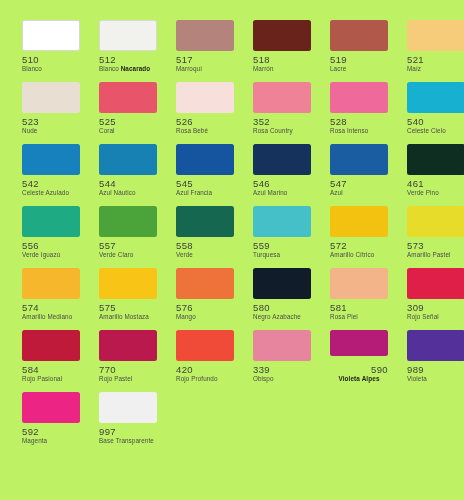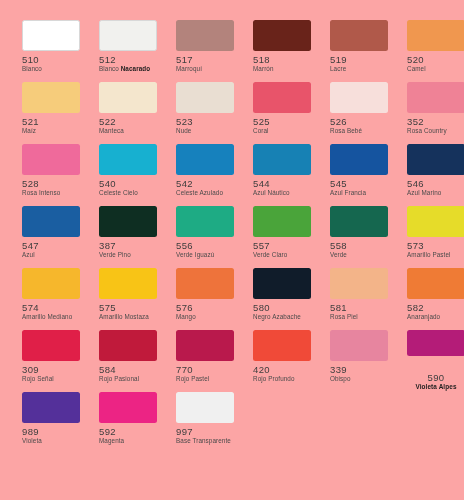--- a/index.html
+++ b/index.html
@@ -14,21 +14,21 @@
     font-family: "Liberation Sans", sans-serif;
     -webkit-font-smoothing: antialiased;
     overflow: hidden;
     position: relative;
   }
 
   #chart-root {
     position: relative;
     width: 464px;
     height: 500px;
-    background: #fca5a5;
+    background: #bef264;
     box-sizing: border-box;
   }
 
   .swatch-grid {
     position: absolute;
     left: 22px;
     top: 20px;
     width: 424px;
     display: grid;
     grid-template-columns: repeat(6, 58px);
@@ -79,22 +79,22 @@
   .swatch-name .strong {
     font-weight: 700;
     color: #1d1d1d;
   }
 
   
   .swatch-cell.variant-short .swatch-chip {
     height: 26px;
   }
   .swatch-cell.variant-short .swatch-code {
-    margin-top: 16px;
-    text-align: center;
+    margin-top: 8px;
+    text-align: right;
   }
   .swatch-cell.variant-short .swatch-name {
     text-align: center;
     font-weight: 700;
     color: #1d1d1d;
     font-size: 6.4px;
   }
 </style>
 </head>
 <body>
@@ -120,35 +120,25 @@
         <div class="swatch-chip" style="background-color: rgb(105, 35, 26);"></div>
         <div class="swatch-code">518</div>
         <div class="swatch-name">Marrón</div>
       </div>
       <div class="swatch-cell">
         <div class="swatch-chip" style="background-color: rgb(176, 89, 74);"></div>
         <div class="swatch-code">519</div>
         <div class="swatch-name">Lacre</div>
       </div>
       <div class="swatch-cell">
-        <div class="swatch-chip" style="background-color: rgb(240, 151, 79);"></div>
-        <div class="swatch-code">520</div>
-        <div class="swatch-name">Camel</div>
-      </div>
-      <div class="swatch-cell">
         <div class="swatch-chip" style="background-color: rgb(246, 204, 123);"></div>
         <div class="swatch-code">521</div>
         <div class="swatch-name">Maíz</div>
       </div>
       <div class="swatch-cell">
-        <div class="swatch-chip" style="background-color: rgb(244, 230, 205);"></div>
-        <div class="swatch-code">522</div>
-        <div class="swatch-name">Manteca</div>
-      </div>
-      <div class="swatch-cell">
         <div class="swatch-chip" style="background-color: rgb(233, 222, 210);"></div>
         <div class="swatch-code">523</div>
         <div class="swatch-name">Nude</div>
       </div>
       <div class="swatch-cell">
         <div class="swatch-chip" style="background-color: rgb(232, 84, 106);"></div>
         <div class="swatch-code">525</div>
         <div class="swatch-name">Coral</div>
       </div>
       <div class="swatch-cell">
@@ -191,39 +181,49 @@
         <div class="swatch-code">546</div>
         <div class="swatch-name">Azul Marino</div>
       </div>
       <div class="swatch-cell">
         <div class="swatch-chip" style="background-color: rgb(26, 94, 161);"></div>
         <div class="swatch-code">547</div>
         <div class="swatch-name">Azul</div>
       </div>
       <div class="swatch-cell">
         <div class="swatch-chip" style="background-color: rgb(14, 46, 34);"></div>
-        <div class="swatch-code">387</div>
+        <div class="swatch-code">461</div>
         <div class="swatch-name">Verde Pino</div>
       </div>
       <div class="swatch-cell">
         <div class="swatch-chip" style="background-color: rgb(30, 171, 132);"></div>
         <div class="swatch-code">556</div>
         <div class="swatch-name">Verde Iguazú</div>
       </div>
       <div class="swatch-cell">
         <div class="swatch-chip" style="background-color: rgb(74, 164, 58);"></div>
         <div class="swatch-code">557</div>
         <div class="swatch-name">Verde Claro</div>
       </div>
       <div class="swatch-cell">
         <div class="swatch-chip" style="background-color: rgb(21, 103, 79);"></div>
         <div class="swatch-code">558</div>
         <div class="swatch-name">Verde</div>
       </div>
       <div class="swatch-cell">
+        <div class="swatch-chip" style="background-color: rgb(69, 191, 200);"></div>
+        <div class="swatch-code">559</div>
+        <div class="swatch-name">Turquesa</div>
+      </div>
+      <div class="swatch-cell">
+        <div class="swatch-chip" style="background-color: rgb(243, 194, 17);"></div>
+        <div class="swatch-code">572</div>
+        <div class="swatch-name">Amarillo Cítrico</div>
+      </div>
+      <div class="swatch-cell">
         <div class="swatch-chip" style="background-color: rgb(230, 220, 41);"></div>
         <div class="swatch-code">573</div>
         <div class="swatch-name">Amarillo Pastel</div>
       </div>
       <div class="swatch-cell">
         <div class="swatch-chip" style="background-color: rgb(246, 183, 44);"></div>
         <div class="swatch-code">574</div>
         <div class="swatch-name">Amarillo Mediano</div>
       </div>
       <div class="swatch-cell">
@@ -238,25 +238,20 @@
       </div>
       <div class="swatch-cell">
         <div class="swatch-chip" style="background-color: rgb(16, 28, 42);"></div>
         <div class="swatch-code">580</div>
         <div class="swatch-name">Negro Azabache</div>
       </div>
       <div class="swatch-cell">
         <div class="swatch-chip" style="background-color: rgb(243, 180, 137);"></div>
         <div class="swatch-code">581</div>
         <div class="swatch-name">Rosa Piel</div>
-      </div>
-      <div class="swatch-cell">
-        <div class="swatch-chip" style="background-color: rgb(239, 123, 53);"></div>
-        <div class="swatch-code">582</div>
-        <div class="swatch-name">Anaranjado</div>
       </div>
       <div class="swatch-cell">
         <div class="swatch-chip" style="background-color: rgb(224, 31, 72);"></div>
         <div class="swatch-code">309</div>
         <div class="swatch-name">Rojo Señal</div>
       </div>
       <div class="swatch-cell">
         <div class="swatch-chip" style="background-color: rgb(192, 26, 59);"></div>
         <div class="swatch-code">584</div>
         <div class="swatch-name">Rojo Pasional</div>

